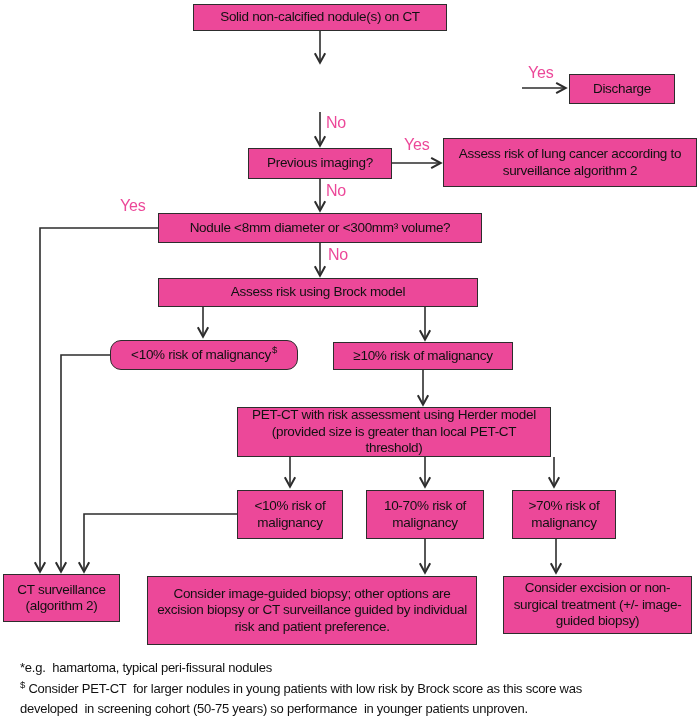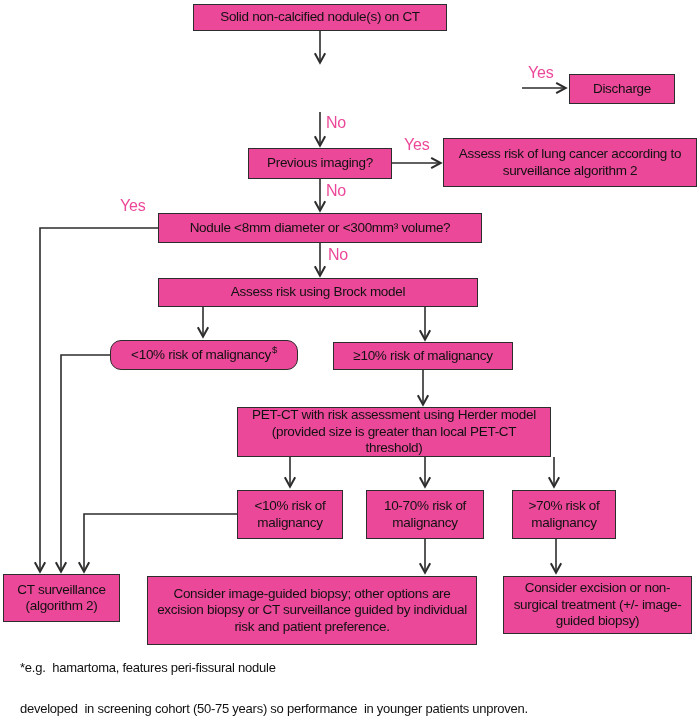--- a/index.html
+++ b/index.html
@@ -142,16 +142,17 @@
     <span>Consider excision or non-surgical treatment (+/- image-guided biopsy)</span>
   </div>
 
   <div class="edge-label el-yes1">Yes</div>
   <div class="edge-label el-no1">No</div>
   <div class="edge-label el-yes2">Yes</div>
   <div class="edge-label el-no2">No</div>
   <div class="edge-label el-yes3">Yes</div>
   <div class="edge-label el-no3">No</div>
 
-  <div class="footnote f1">*e.g.  hamartoma, features peri-fissural nodule</div>
+  <div class="footnote f1">*e.g.  hamartoma, typical peri-fissural nodules</div>
+  <div class="footnote f2"><sup>$</sup><span> Consider PET-CT  for larger nodules in young patients with low risk by Brock score as this score was</span></div>
   <div class="footnote f3">developed  in screening cohort (50-75 years) so performance  in younger patients unproven.</div>
 
 </div>
 
 </body></html>

